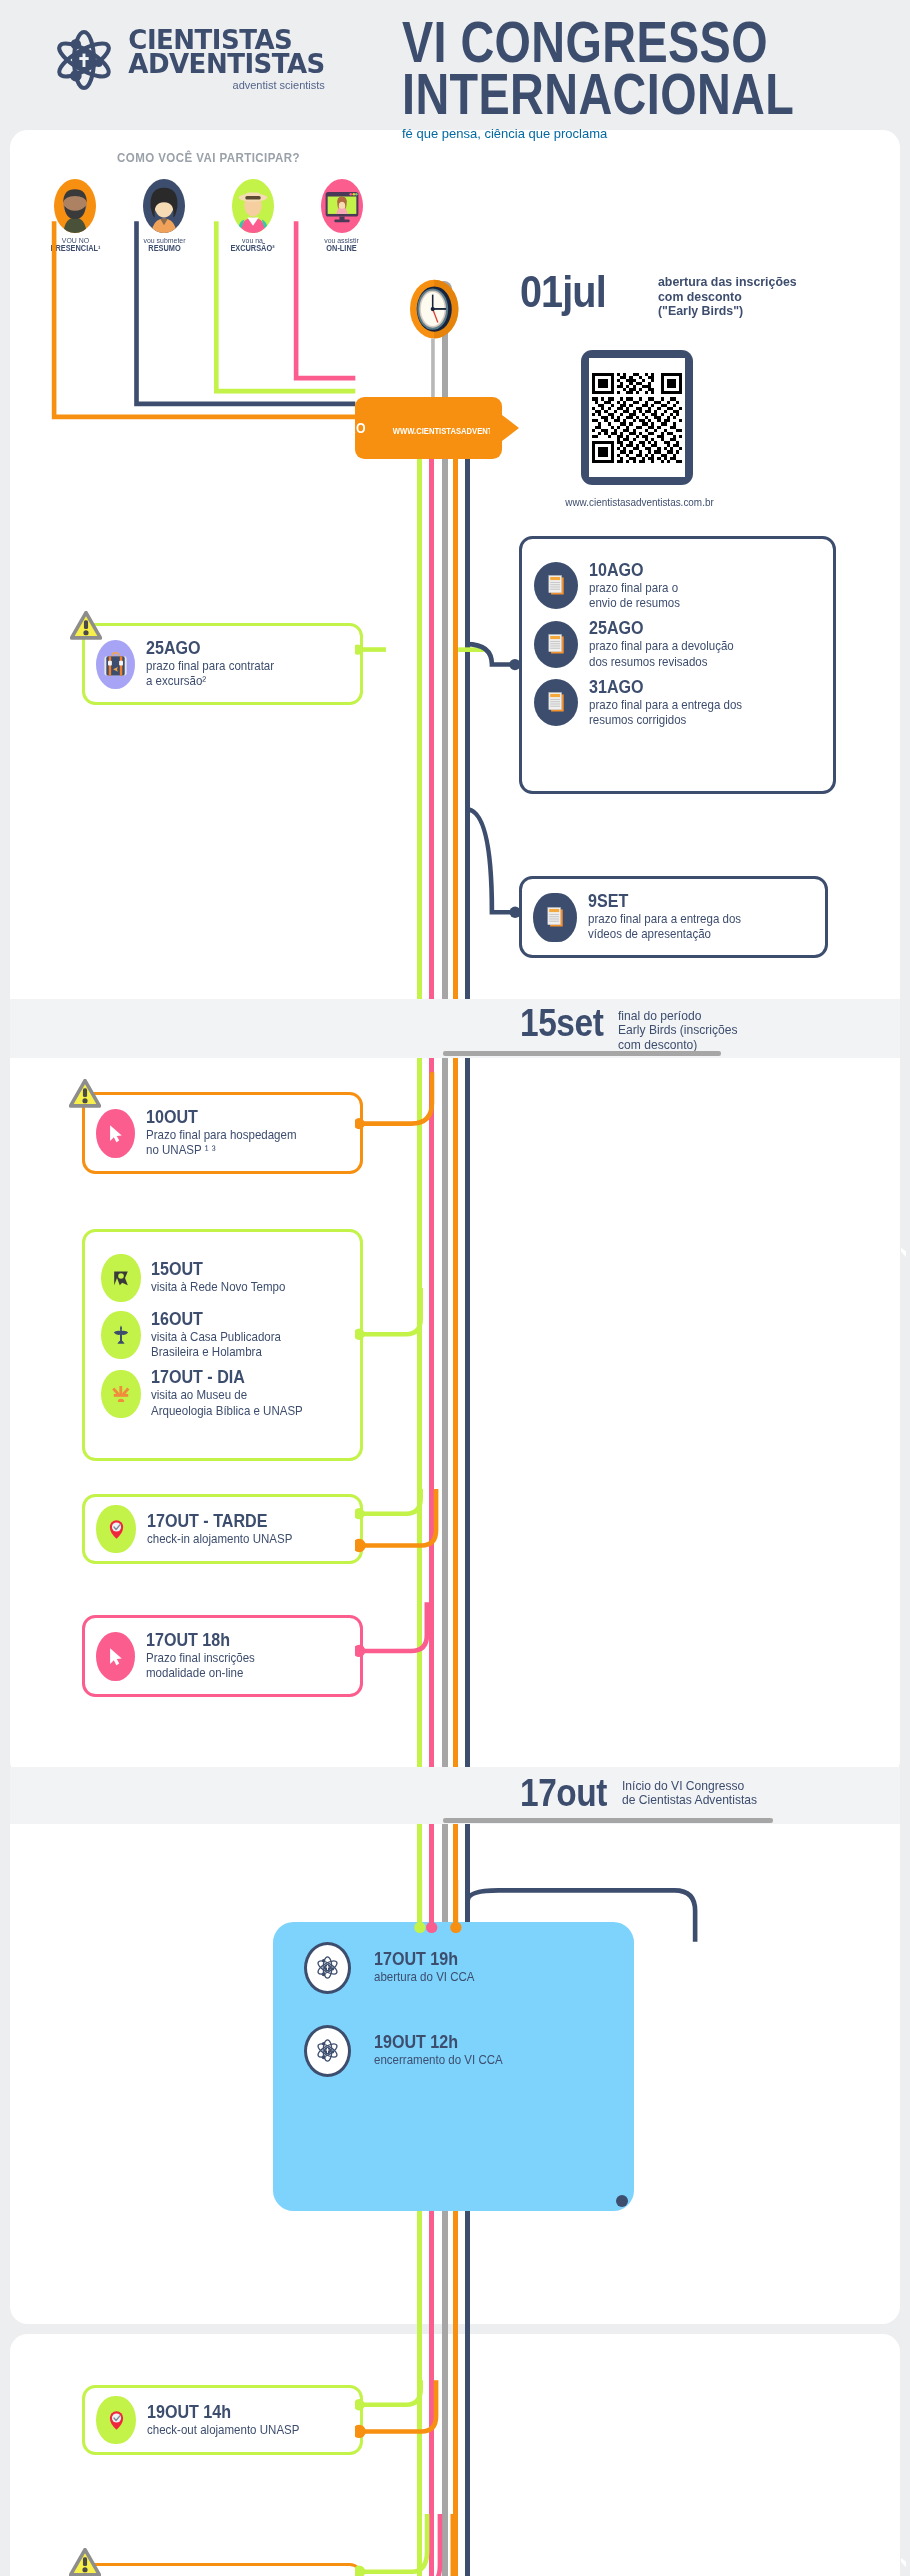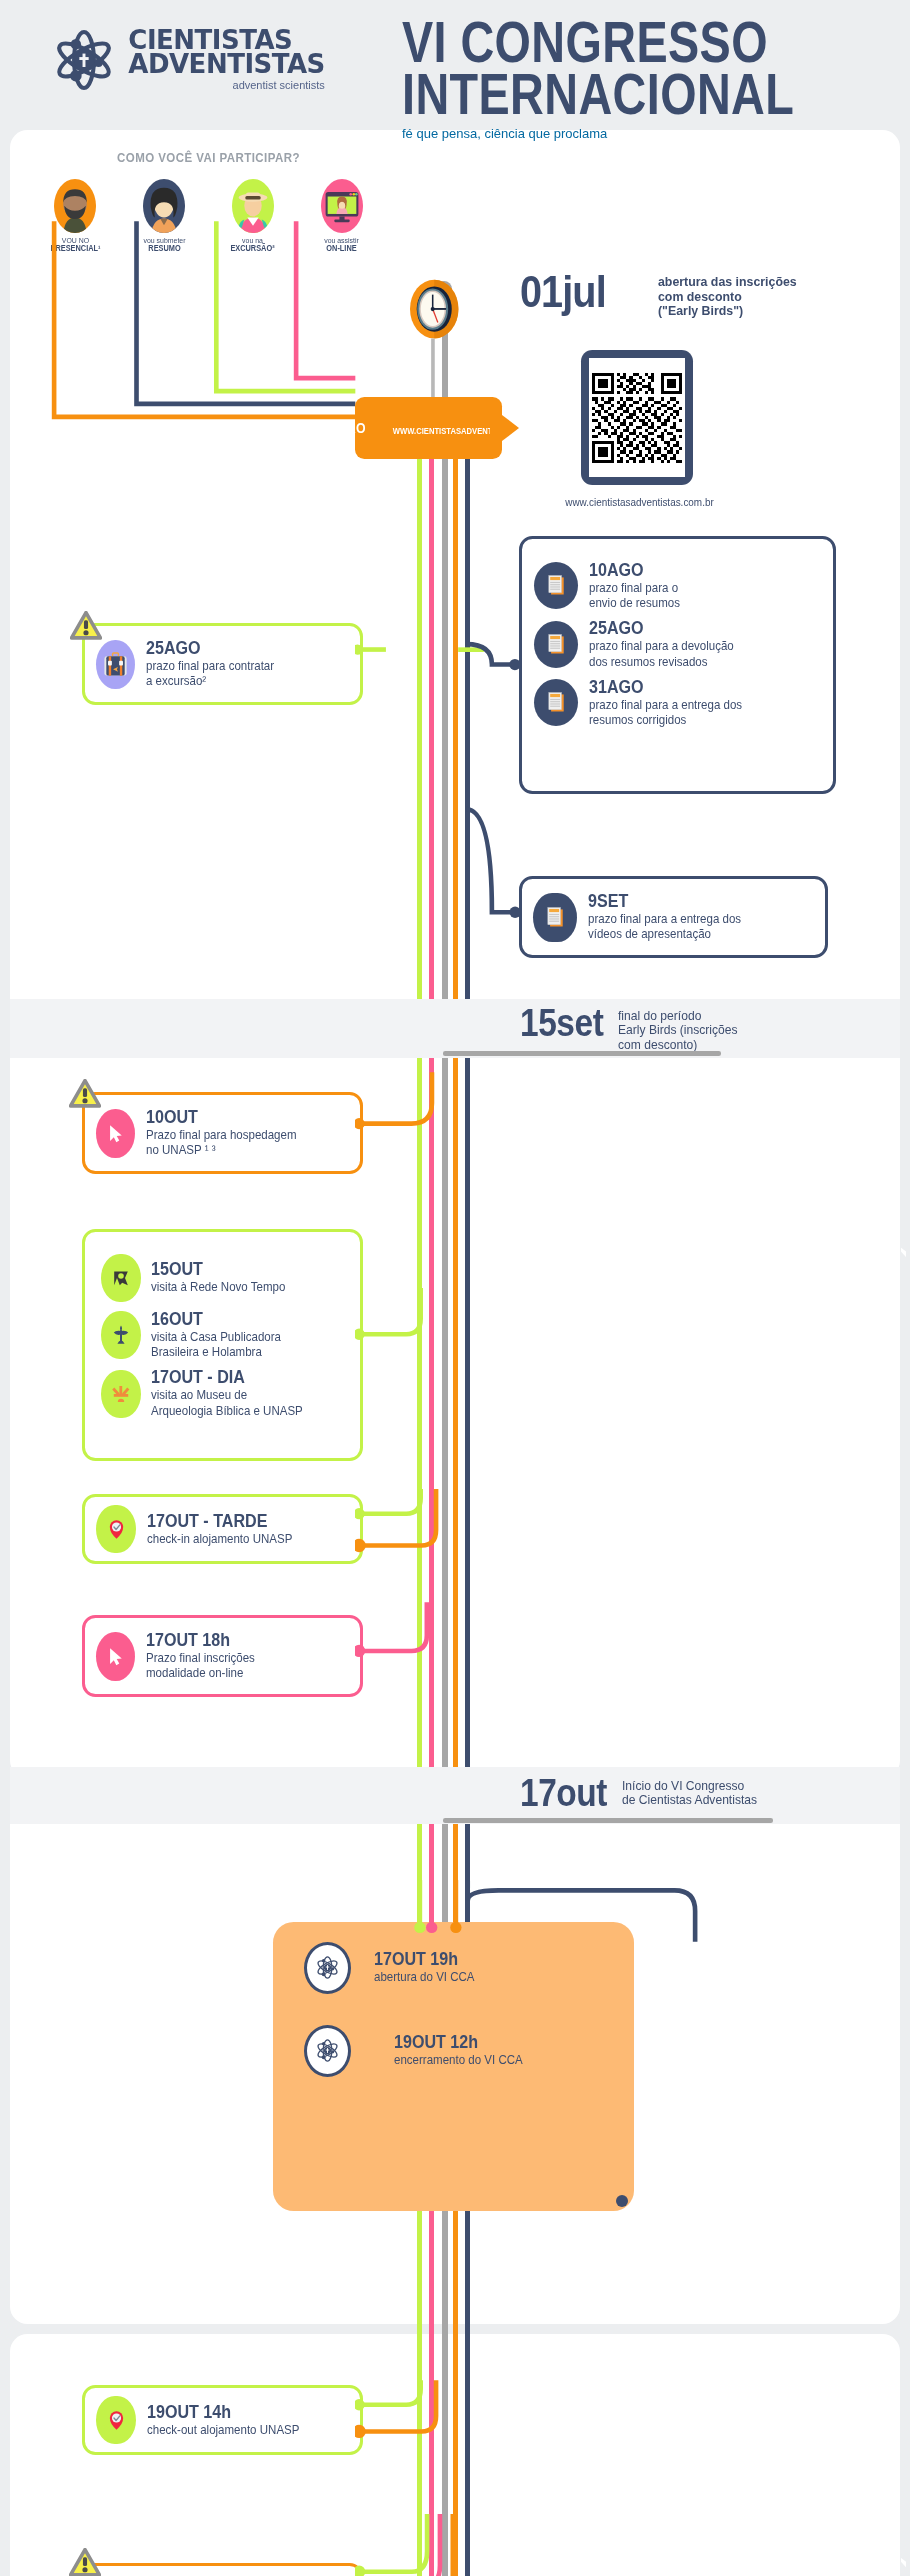--- a/index.html
+++ b/index.html
@@ -855,21 +855,21 @@
   <svg style="position:absolute; left:407px; top:1880px; width:319px; height:62px; z-index:3;" viewBox="0 0 620 120" width="319" height="62">
     <path d="M25 0 V 90" stroke="#c3f248" stroke-width="9" fill="none"></path>
     <circle cx="25" cy="92" r="11" fill="#c3f248"></circle>
     <path d="M48 0 V 90" stroke="#fb5d8f" stroke-width="9" fill="none"></path>
     <circle cx="48" cy="92" r="11" fill="#fb5d8f"></circle>
     <path d="M95 0 V 90" stroke="#f79010" stroke-width="9" fill="none"></path>
     <circle cx="95" cy="92" r="11" fill="#f79010"></circle>
     <path d="M118 0 V 40 q0 -20 60 -20 H 520 q40 0 40 40 V 120" stroke="#3d4d6e" stroke-width="9" fill="none"></path>
   </svg>
 
-  <div style="position:absolute; left:273px; top:1922px; width:361px; height:289px; background:#fdba74; border-radius:20.6px;">
+  <div style="position:absolute; left:273px; top:1922px; width:361px; height:289px; background:#7dd3fc; border-radius:20.6px;">
     <div style="display:flex; align-items:center; padding:19.6px 0 0 31px;">
       <div class="card-ico" style="background:#ffffff; width:47px; height:52px; border-radius:50%; border:3.1px solid #3d4d6e;">
         <svg viewBox="0 0 60 60" width="29" height="29">
           <g fill="none" stroke="#3d4d6e" stroke-width="2.6">
             <ellipse cx="30" cy="30" rx="9" ry="22"></ellipse>
             <ellipse cx="30" cy="30" rx="9" ry="22" transform="rotate(60 30 30)"></ellipse>
             <ellipse cx="30" cy="30" rx="9" ry="22" transform="rotate(120 30 30)"></ellipse>
           </g>
           <circle cx="30" cy="30" r="7.5" fill="#3d4d6e"></circle>
           <rect x="29" y="25" width="2" height="10" fill="#fff"></rect>
@@ -878,21 +878,21 @@
           <circle cx="22" cy="44" r="4" fill="#3d4d6e"></circle>
           <circle cx="41" cy="33" r="3" fill="#3d4d6e"></circle>
         </svg>
       </div>
       <div class="card-txt" style="margin-left:12.4px;">
         <div class="card-date">17OUT 19h</div>
         <div class="card-desc">abertura do VI CCA</div>
       </div>
     </div>
 
-    <div style="display:flex; align-items:center; padding:31px 0 0 31px;gap:20px;">
+    <div style="display:flex; align-items:center; padding:31px 0 0 31px;">
       <div class="card-ico" style="background:#ffffff; width:47px; height:52px; border-radius:50%; border:3.1px solid #3d4d6e;">
         <svg viewBox="0 0 60 60" width="29" height="29">
           <g fill="none" stroke="#3d4d6e" stroke-width="2.6">
             <ellipse cx="30" cy="30" rx="9" ry="22"></ellipse>
             <ellipse cx="30" cy="30" rx="9" ry="22" transform="rotate(60 30 30)"></ellipse>
             <ellipse cx="30" cy="30" rx="9" ry="22" transform="rotate(120 30 30)"></ellipse>
           </g>
           <circle cx="30" cy="30" r="7.5" fill="#3d4d6e"></circle>
           <rect x="29" y="25" width="2" height="10" fill="#fff"></rect>
           <rect x="26.5" y="28" width="7" height="2" fill="#fff"></rect>

